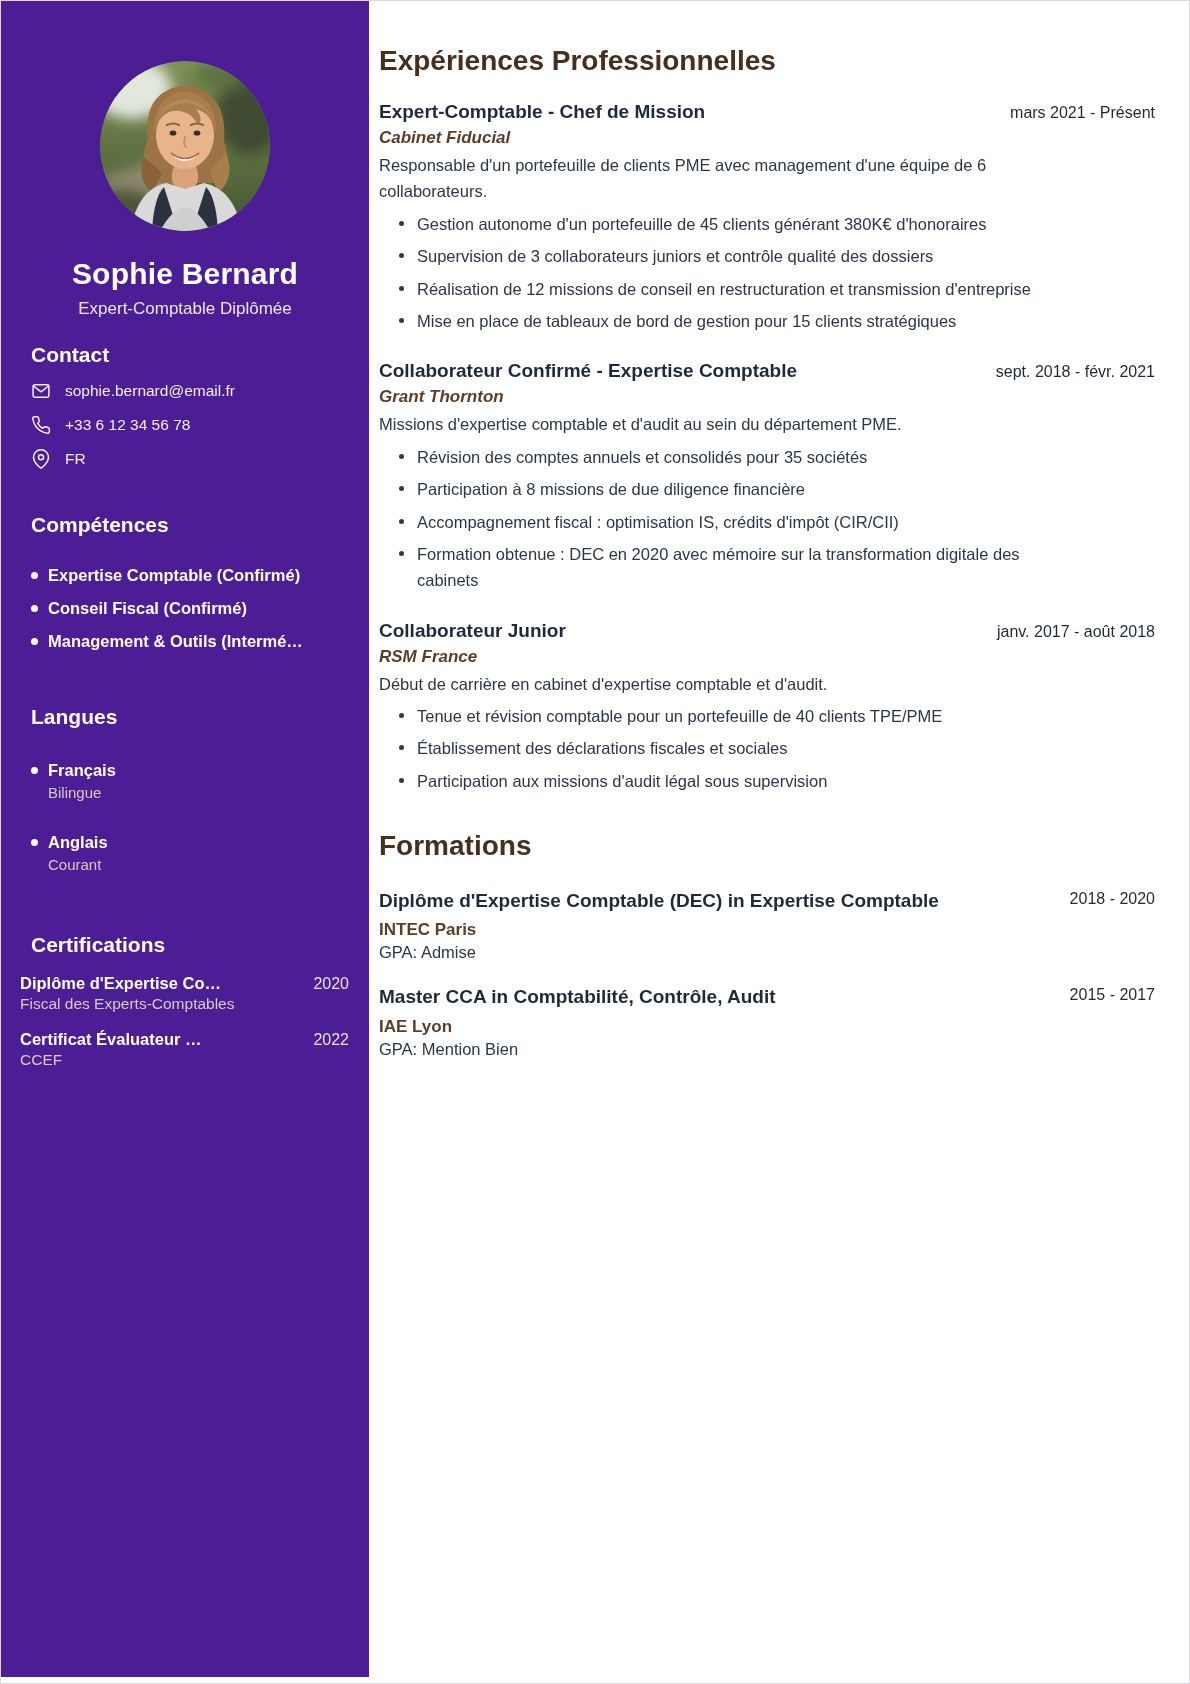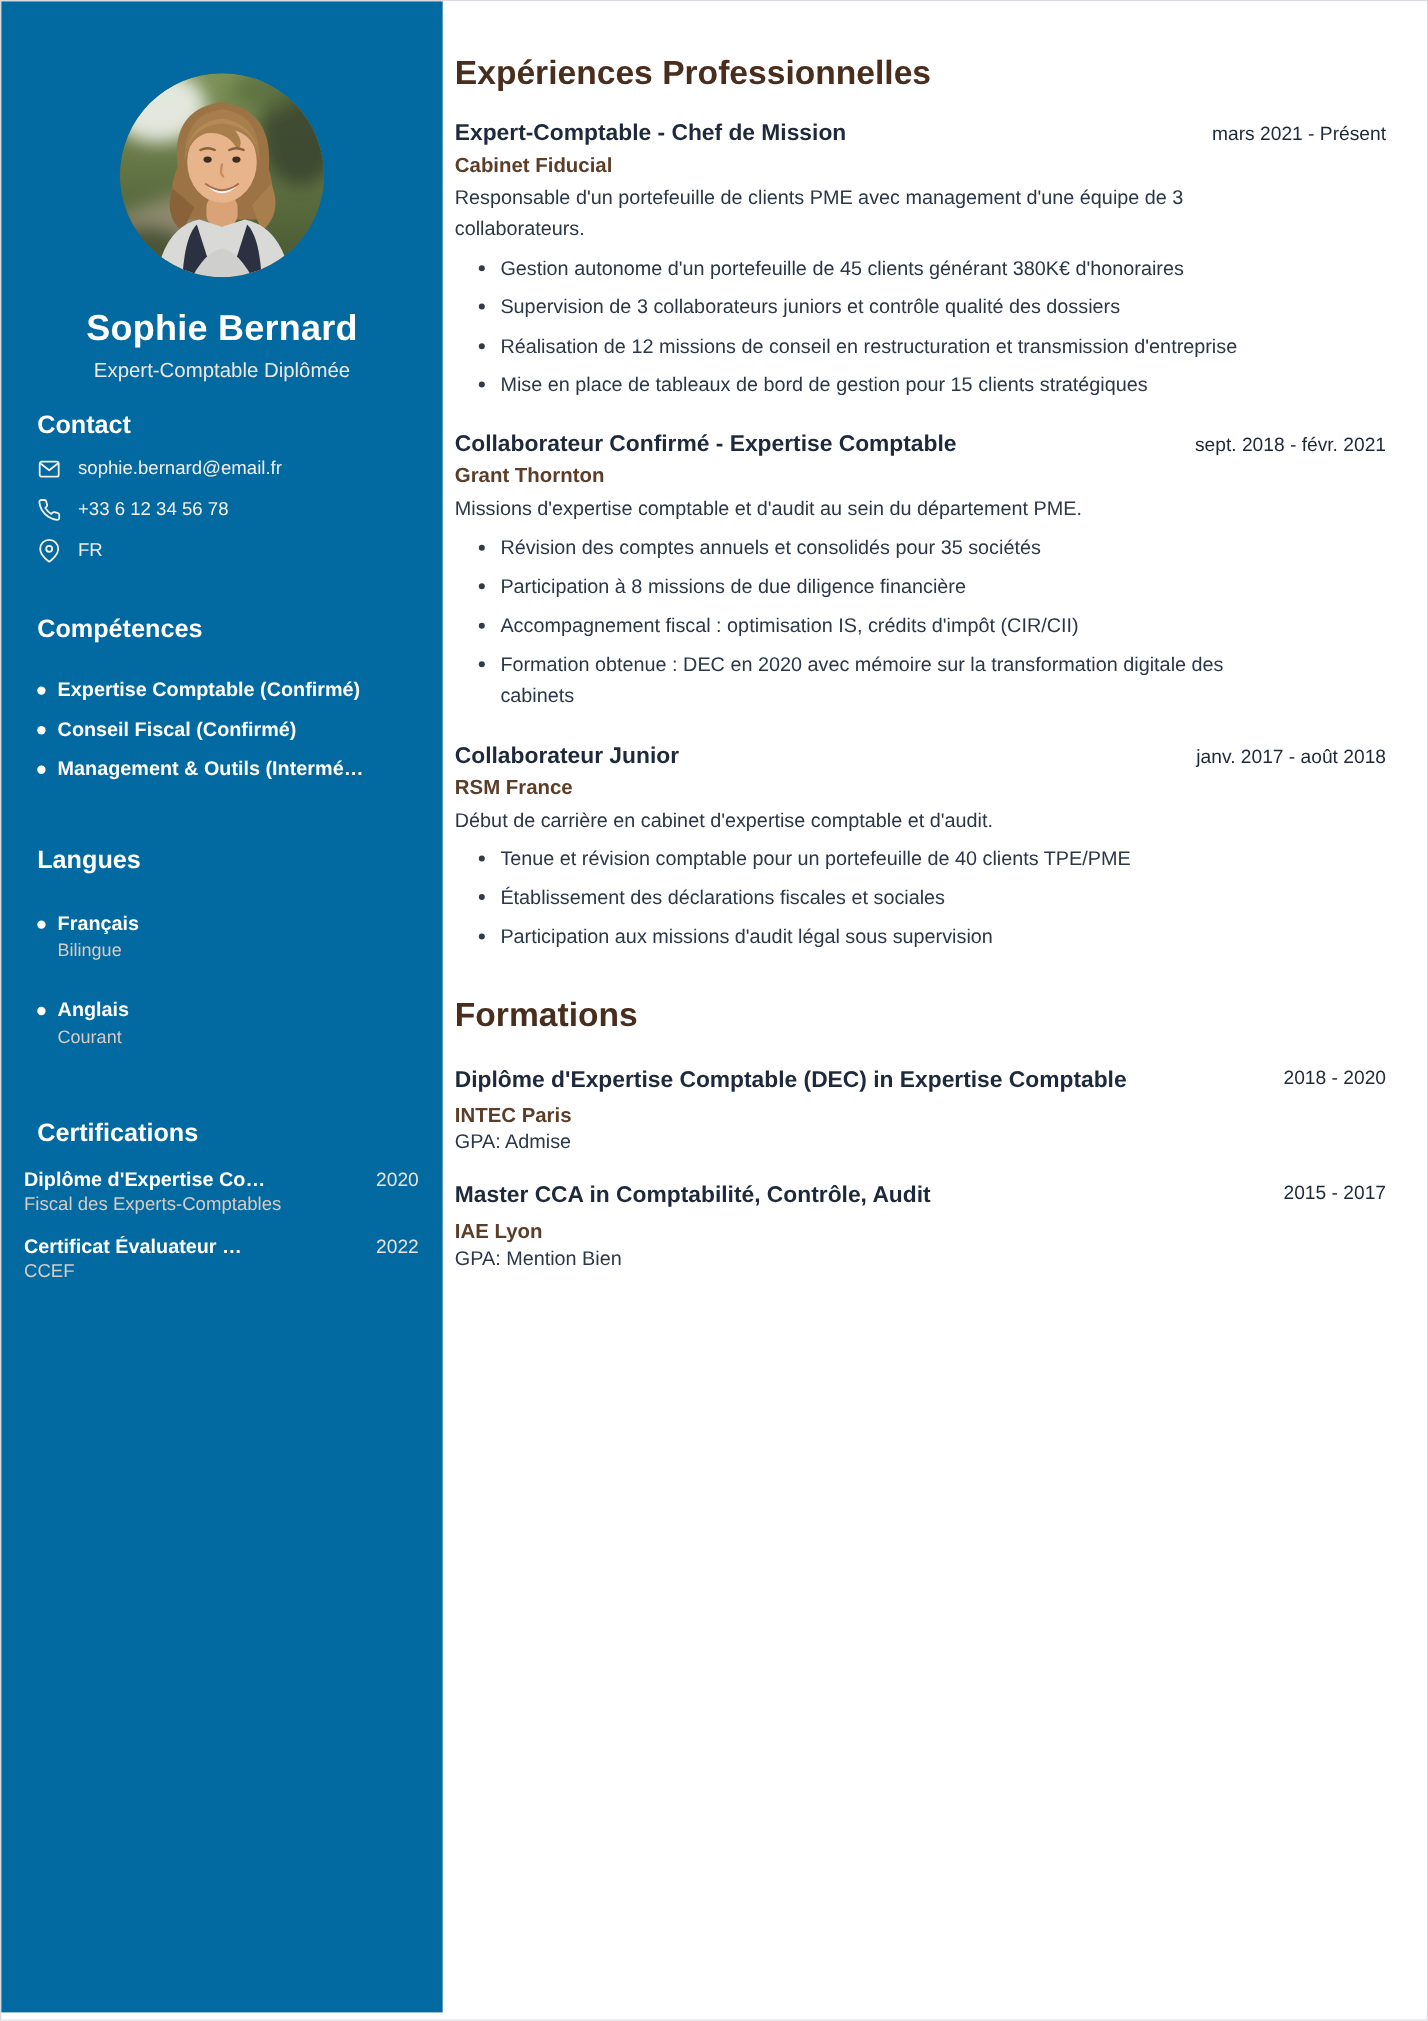--- a/index.html
+++ b/index.html
@@ -6,21 +6,21 @@
   html,body { background:#ffffff; }
   body { font-family:"Liberation Sans","DejaVu Sans",sans-serif; }
 
   .page{
     width:1190px; height:1684px; margin:0 auto; background:#ffffff;
     border:1px solid #d9d9e0; display:flex; overflow:hidden; padding-bottom:6px;
   }
 
   
   .sidebar{
-    flex:0 0 368px; width:368px; background:#0369a1; color:#ffffff;
+    flex:0 0 368px; width:368px; background:#4c1d95; color:#ffffff;
     display:flex; flex-direction:column; overflow:hidden;
   }
   .photo-wrap{ margin:60px auto 0; width:170px; height:170px; border-radius:50%;
     overflow:hidden; background:#5a6b44; }
   .photo-wrap svg{ display:block; }
   .side-name{ margin-top:26px; text-align:center; font-size:30px; font-weight:bold; letter-spacing:.2px; }
   .side-title{ margin-top:8px; text-align:center; font-size:17px; color:#ede8e4; }
 
   .side-section{ padding-left:30px; padding-right:22px; }
   .side-heading{ font-size:21px; font-weight:bold; color:#ffffff; }
@@ -55,21 +55,21 @@
   
   .main{ flex:1; background:#ffffff; padding:44px 34px 0 10px; overflow:hidden; }
   .h1{ font-size:28px; font-weight:bold; color:#4a2e1d; }
   .h1-form{ margin-top:36px; }
   .jobs{ margin-top:24px; }
 
   .job{ margin-bottom:26px; }
   .job-head{ display:flex; align-items:baseline; justify-content:space-between; }
   .job-title{ font-size:19px; font-weight:bold; color:#1e293b; }
   .job-dates{ font-size:16px; color:#1f2937; white-space:nowrap; margin-left:16px; }
-  .job-company{ margin-top:5px; font-size:17px; font-weight:600; color:#5c3d28; }
+  .job-company{ margin-top:5px; font-size:17px; font-weight:600; color:#5c3d28;font-style:italic; }
   .job-summary{ margin-top:4px; font-size:16.5px; line-height:1.6; color:#2b3647; max-width:700px; }
   .blist{ list-style:none; margin-top:6px; }
   .blist li{
     position:relative; padding-left:38px; margin-top:6px;
     font-size:16.5px; line-height:1.6; color:#2b3647; max-width:700px;
   }
   .blist li::before{
     content:""; position:absolute; left:20px; top:10px;
     width:5px; height:5px; border-radius:50%; background:#333a47;
   }
@@ -239,21 +239,21 @@
     <h1 class="h1">Expériences Professionnelles</h1>
 
     <div class="jobs">
 
       <section class="job">
         <div class="job-head">
           <span class="job-title">Expert-Comptable - Chef de Mission</span>
           <span class="job-dates">mars 2021 - Présent</span>
         </div>
         <div class="job-company">Cabinet Fiducial</div>
-        <div class="job-summary">Responsable d'un portefeuille de clients PME avec management d'une équipe de 3 collaborateurs.</div>
+        <div class="job-summary">Responsable d'un portefeuille de clients PME avec management d'une équipe de 6 collaborateurs.</div>
         <ul class="blist">
           <li>Gestion autonome d'un portefeuille de 45 clients générant 380K€ d'honoraires</li>
           <li>Supervision de 3 collaborateurs juniors et contrôle qualité des dossiers</li>
           <li>Réalisation de 12 missions de conseil en restructuration et transmission d'entreprise</li>
           <li>Mise en place de tableaux de bord de gestion pour 15 clients stratégiques</li>
         </ul>
       </section>
 
       <section class="job">
         <div class="job-head">

